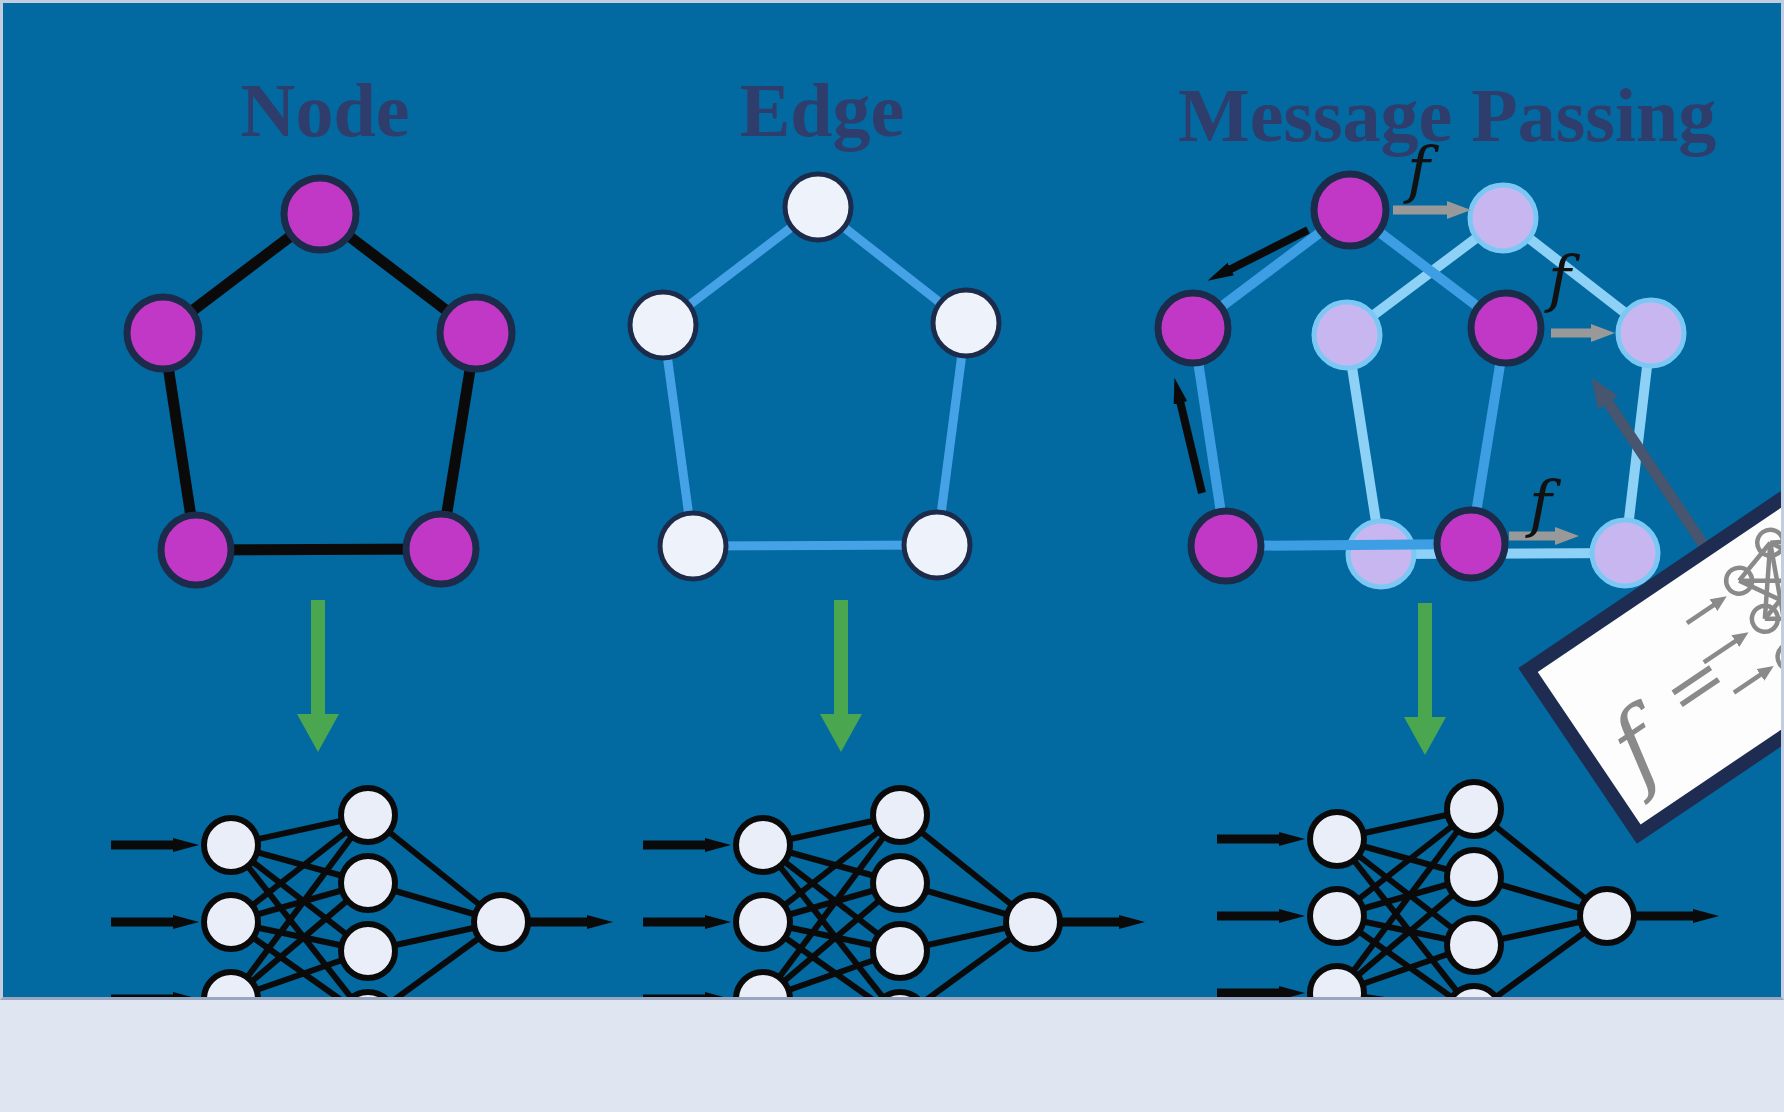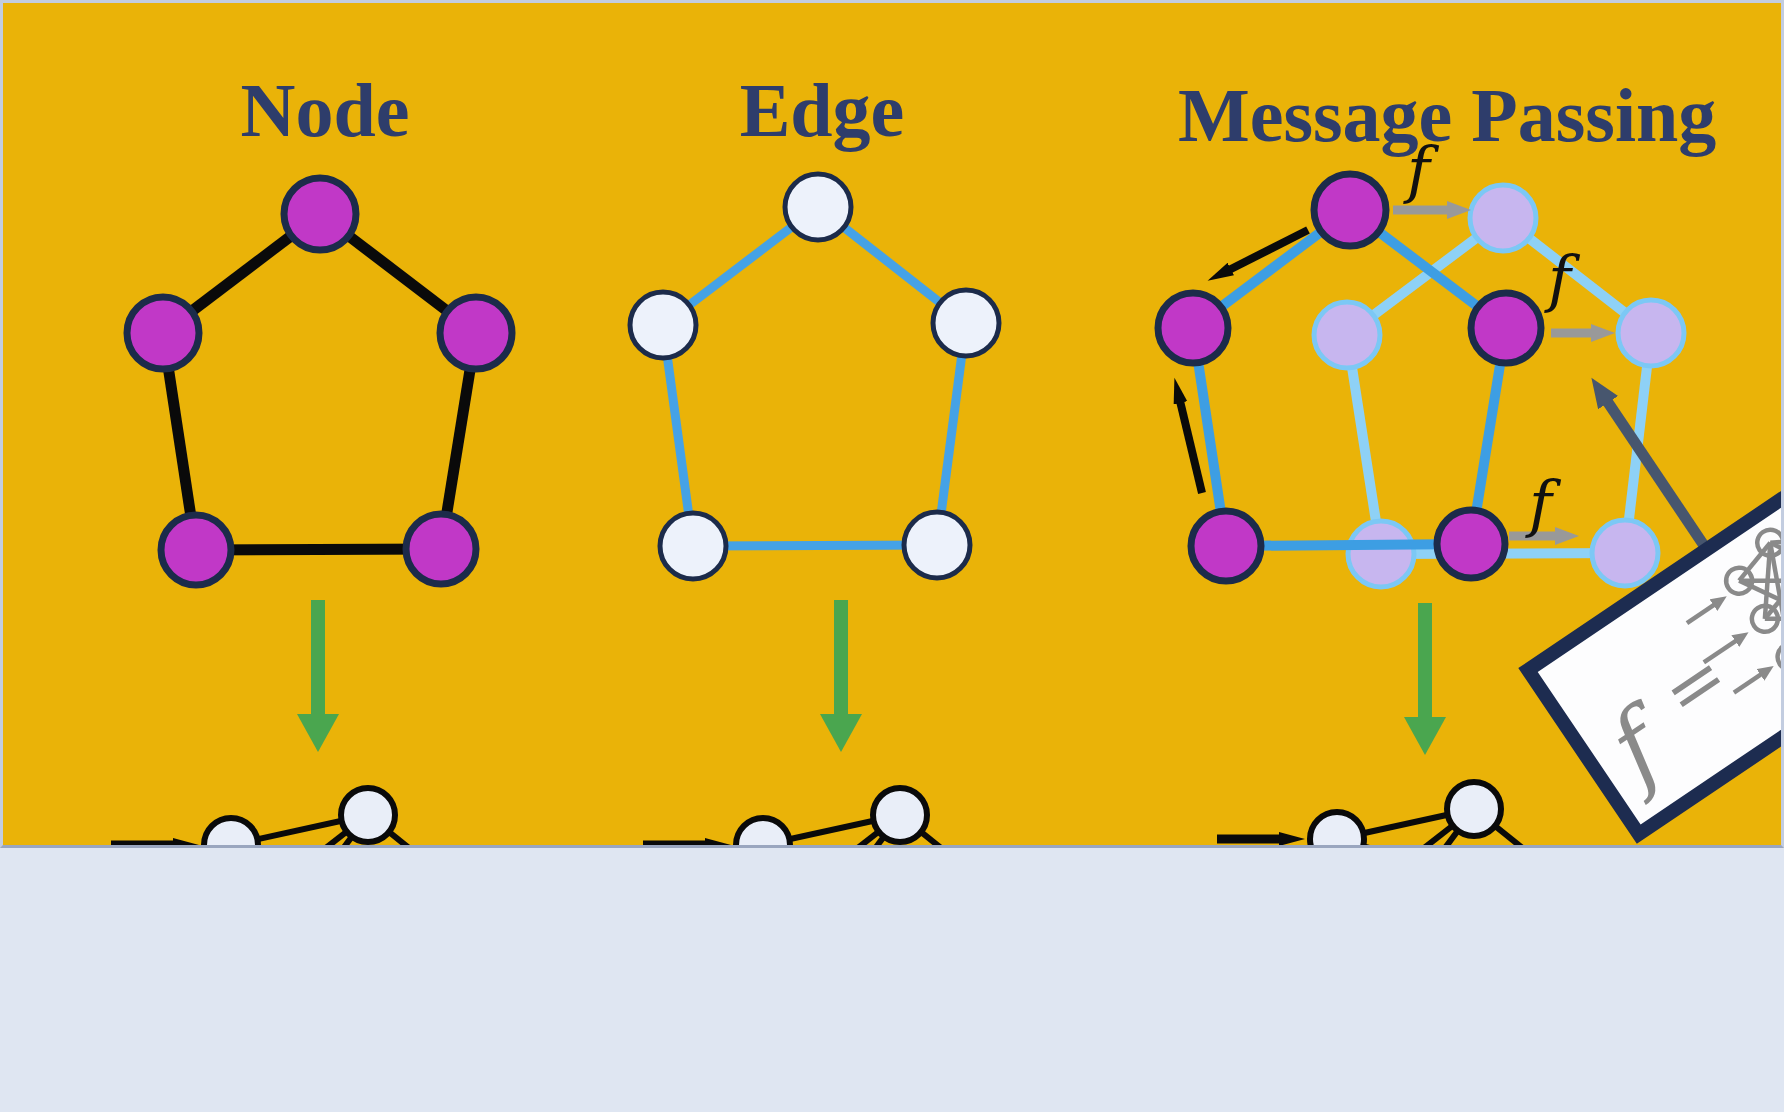--- a/index.html
+++ b/index.html
@@ -1,19 +1,19 @@
 <!DOCTYPE html>
 <html><head>
 <meta charset="utf-8">
 <style>
   html,body{margin:0;padding:0;background:#dfe6f2;}
   .page{
     position:relative;
-    width:1784px;height:848px;
-    background:#eab308;
+    width:1784px;height:1000px;
+    background:#0369a1;
     border:3px solid #c3cde0;
     border-bottom-color:#9aa6bf;
     box-sizing:border-box;
     overflow:hidden;
     font-family:"Liberation Serif", serif;
   }
   svg{display:block;}
   .title{
     font-family:"Liberation Serif", serif;
     font-weight:bold;

